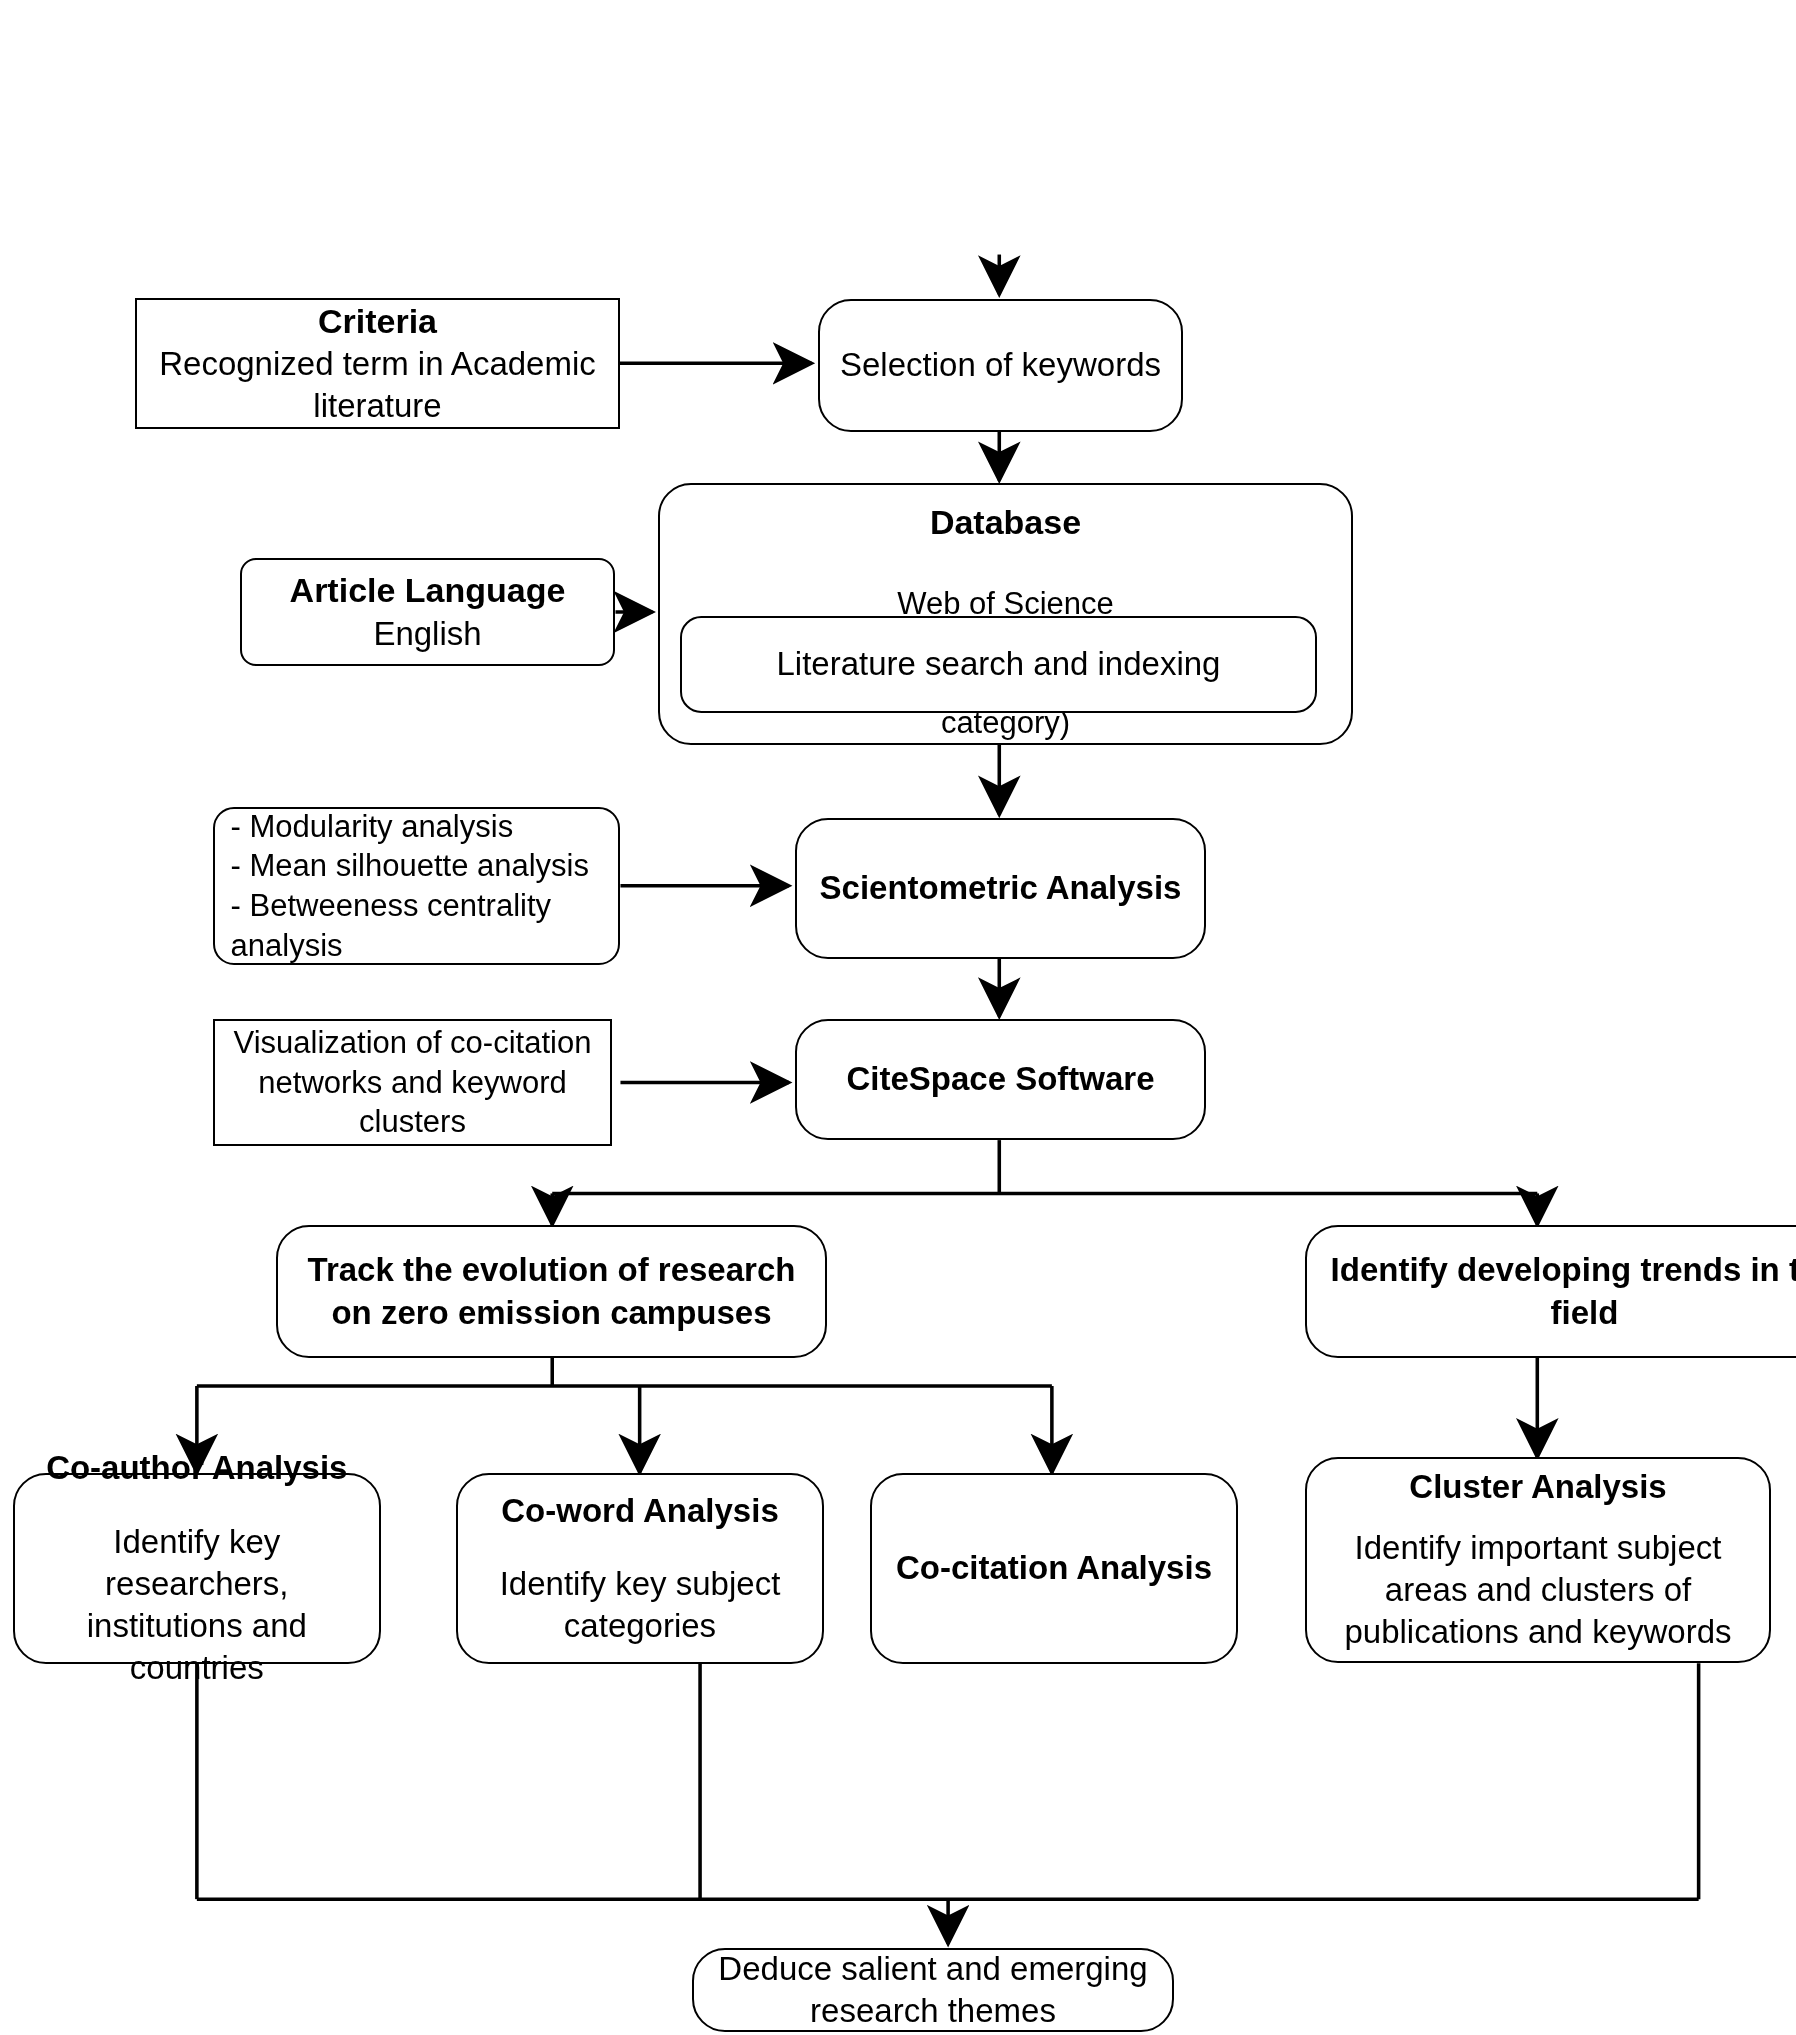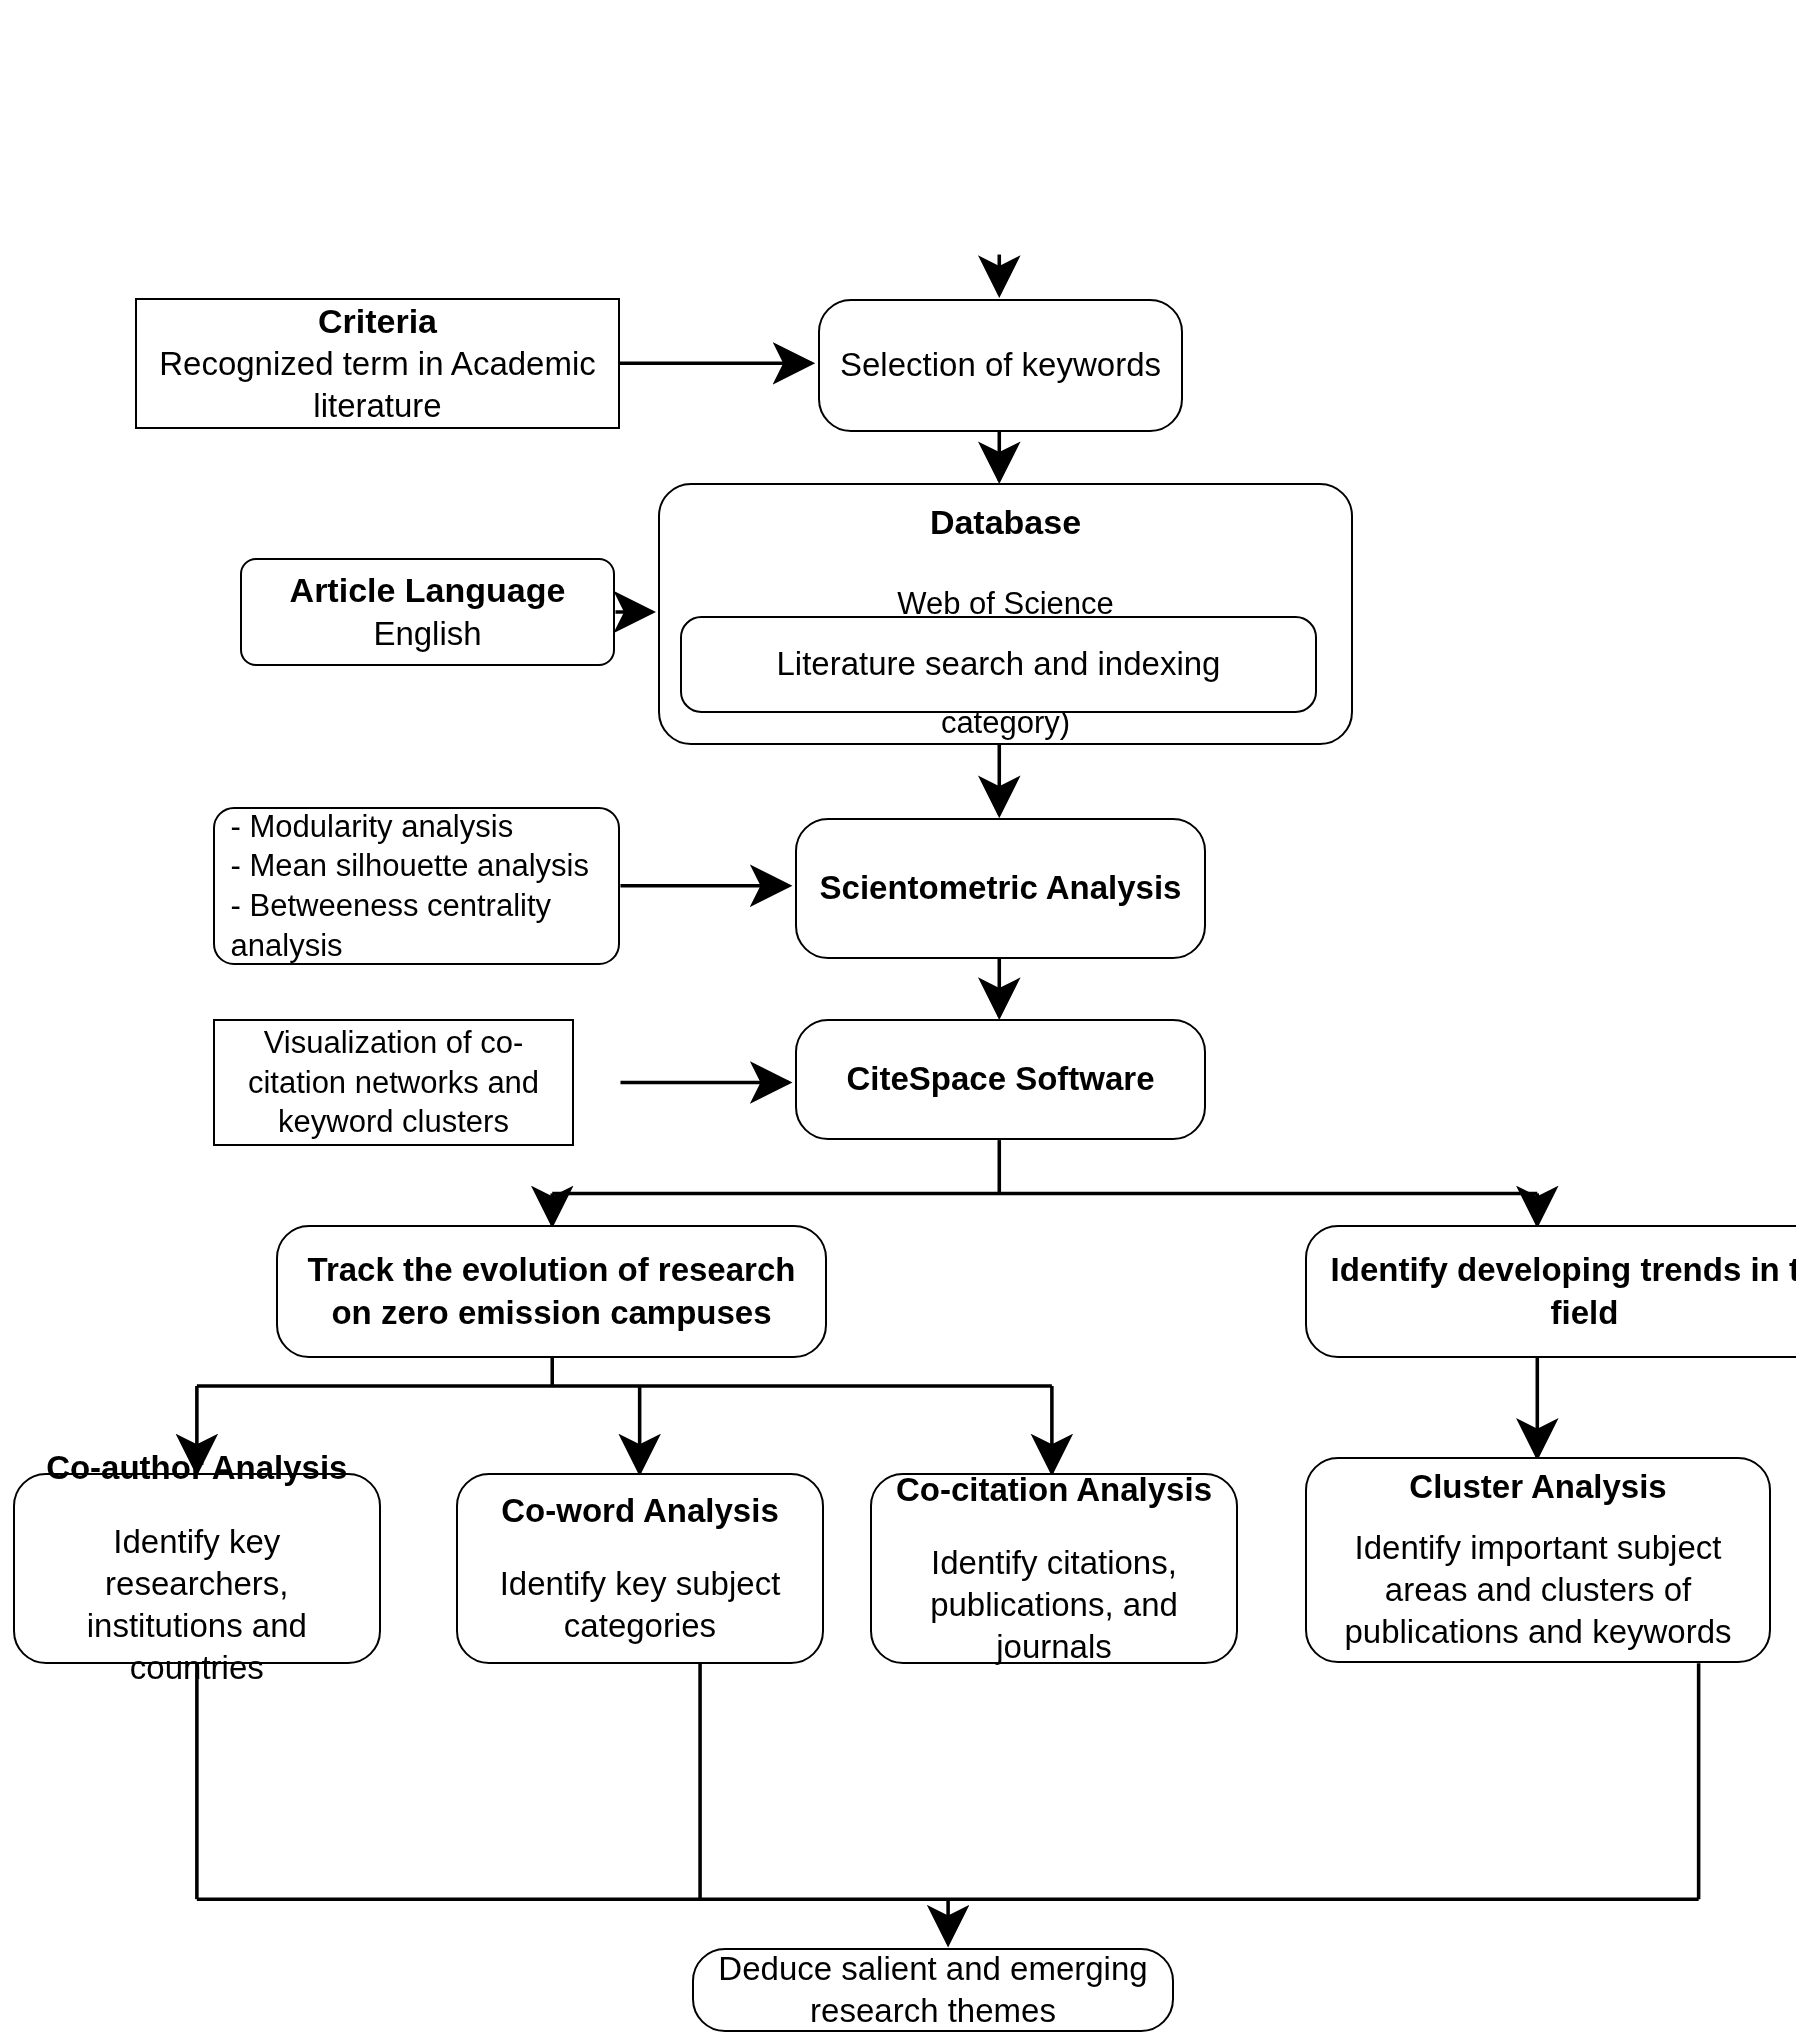--- a/index.html
+++ b/index.html
@@ -135,21 +135,21 @@
   <div class="node-box sharp left-align" style="left:213px; top:807px; width:407px; height:158px; justify-content:center; padding-left:15.6px;">
     <div class="sub f-44">- Modularity analysis</div>
     <div class="sub f-44">- Mean silhouette analysis</div>
     <div class="sub f-44">- Betweeness centrality analysis</div>
   </div>
 
   <div class="node-box rounded pad" style="left:795px; top:818px; width:411px; height:141px;">
     <div class="ttl f-46">Scientometric Analysis</div>
   </div>
 
-  <div class="node-box sharp pad" style="left:213px; top:1019px; width:361px; height:127px;">
+  <div class="node-box sharp pad" style="left:213px; top:1019px; width:399px; height:127px;">
     <div class="sub f-44">Visualization of co-citation networks and keyword clusters</div>
   </div>
 
   <div class="node-box rounded pad" style="left:795px; top:1019px; width:411px; height:121px;">
     <div class="ttl f-46">CiteSpace Software</div>
   </div>
 
   <div class="node-box rounded pad" style="left:276px; top:1225px; width:551px; height:133px;">
     <div class="ttl f-46">Track the evolution of research on zero emission campuses</div>
   </div>
@@ -163,21 +163,20 @@
     <div class="sub f-46 gap-lg">Identify key researchers, institutions and countries</div>
   </div>
 
   <div class="node-box rounded pad" style="left:456px; top:1473px; width:368px; height:191px;">
     <div class="ttl f-46">Co-word Analysis</div>
     <div class="sub f-46 gap-lg">Identify key subject categories</div>
   </div>
 
   <div class="node-box rounded pad" style="left:870px; top:1473px; width:368px; height:191px;">
     <div class="ttl f-46">Co-citation Analysis</div>
-    <div class="sub f-46 gap-lg">Identify citations, publications, and journals</div>
   </div>
 
   <div class="node-box rounded pad" style="left:1305px; top:1457px; width:466px; height:206px;">
     <div class="ttl f-46">Cluster Analysis</div>
     <div class="sub f-46 gap-md">Identify important subject areas and clusters of publications and keywords</div>
   </div>
 
   <div class="node-box rounded pad" style="left:668px; top:1948px; width:482px; height:84px;margin-left:24px;">
     <div class="sub f-46">Deduce salient and emerging research themes</div>
   </div>

